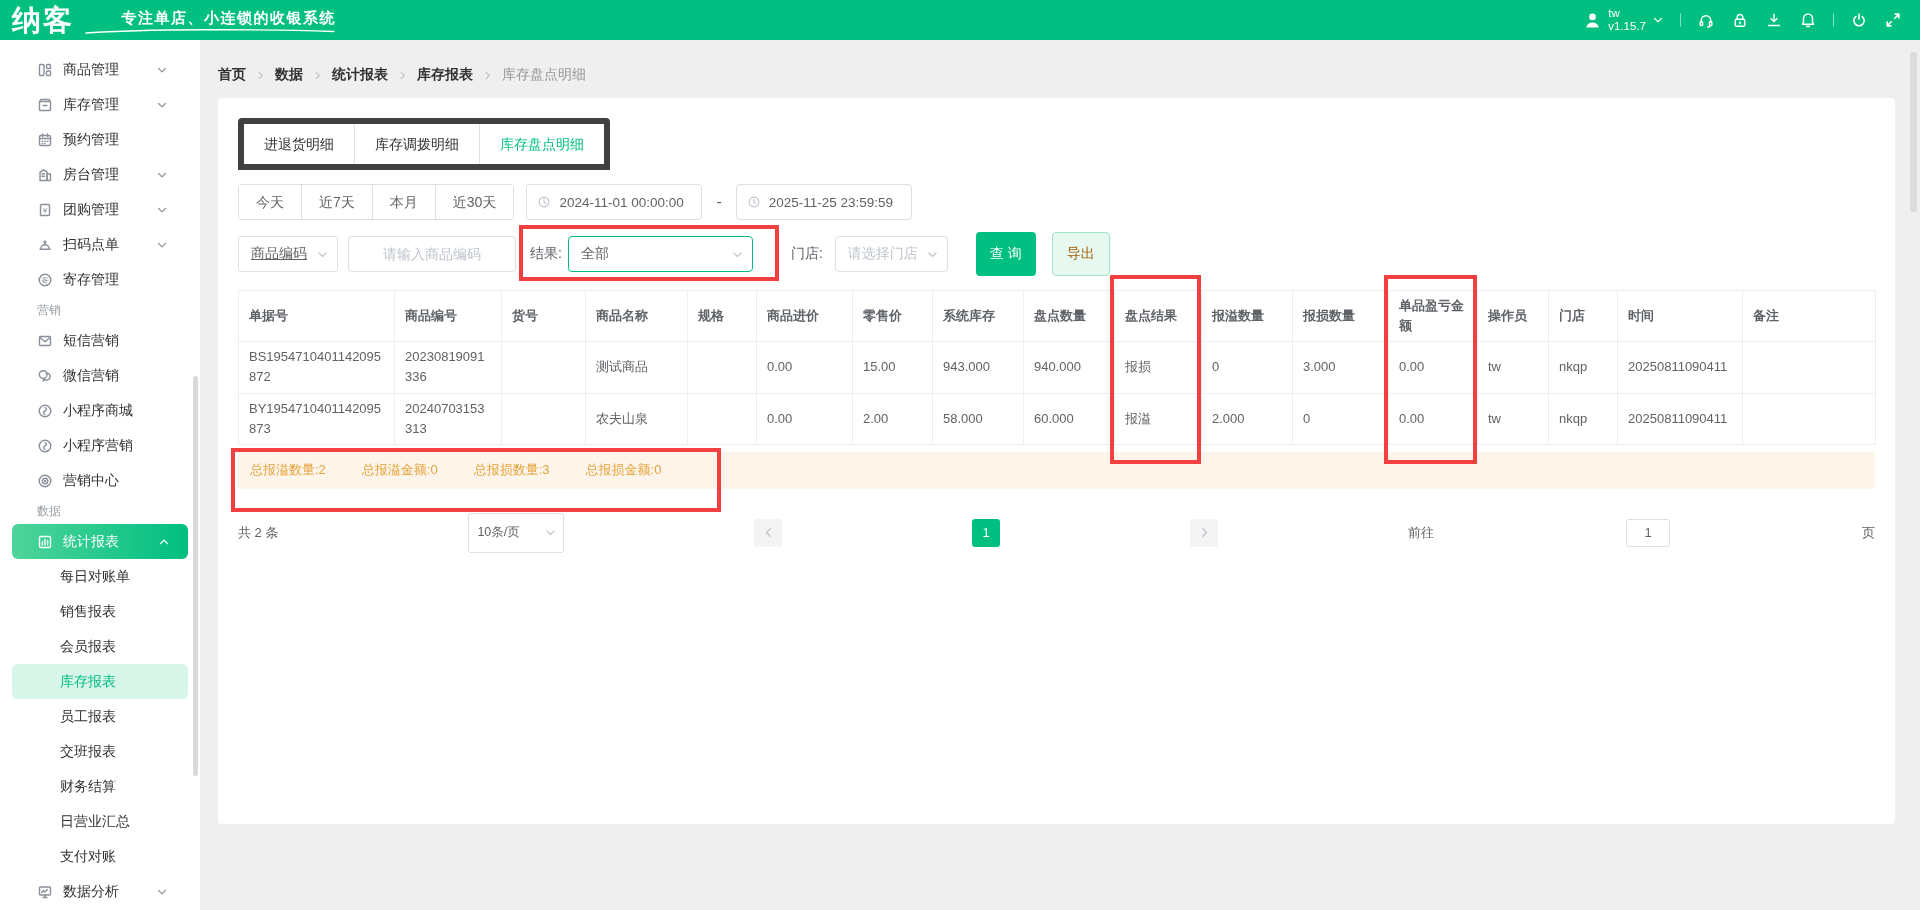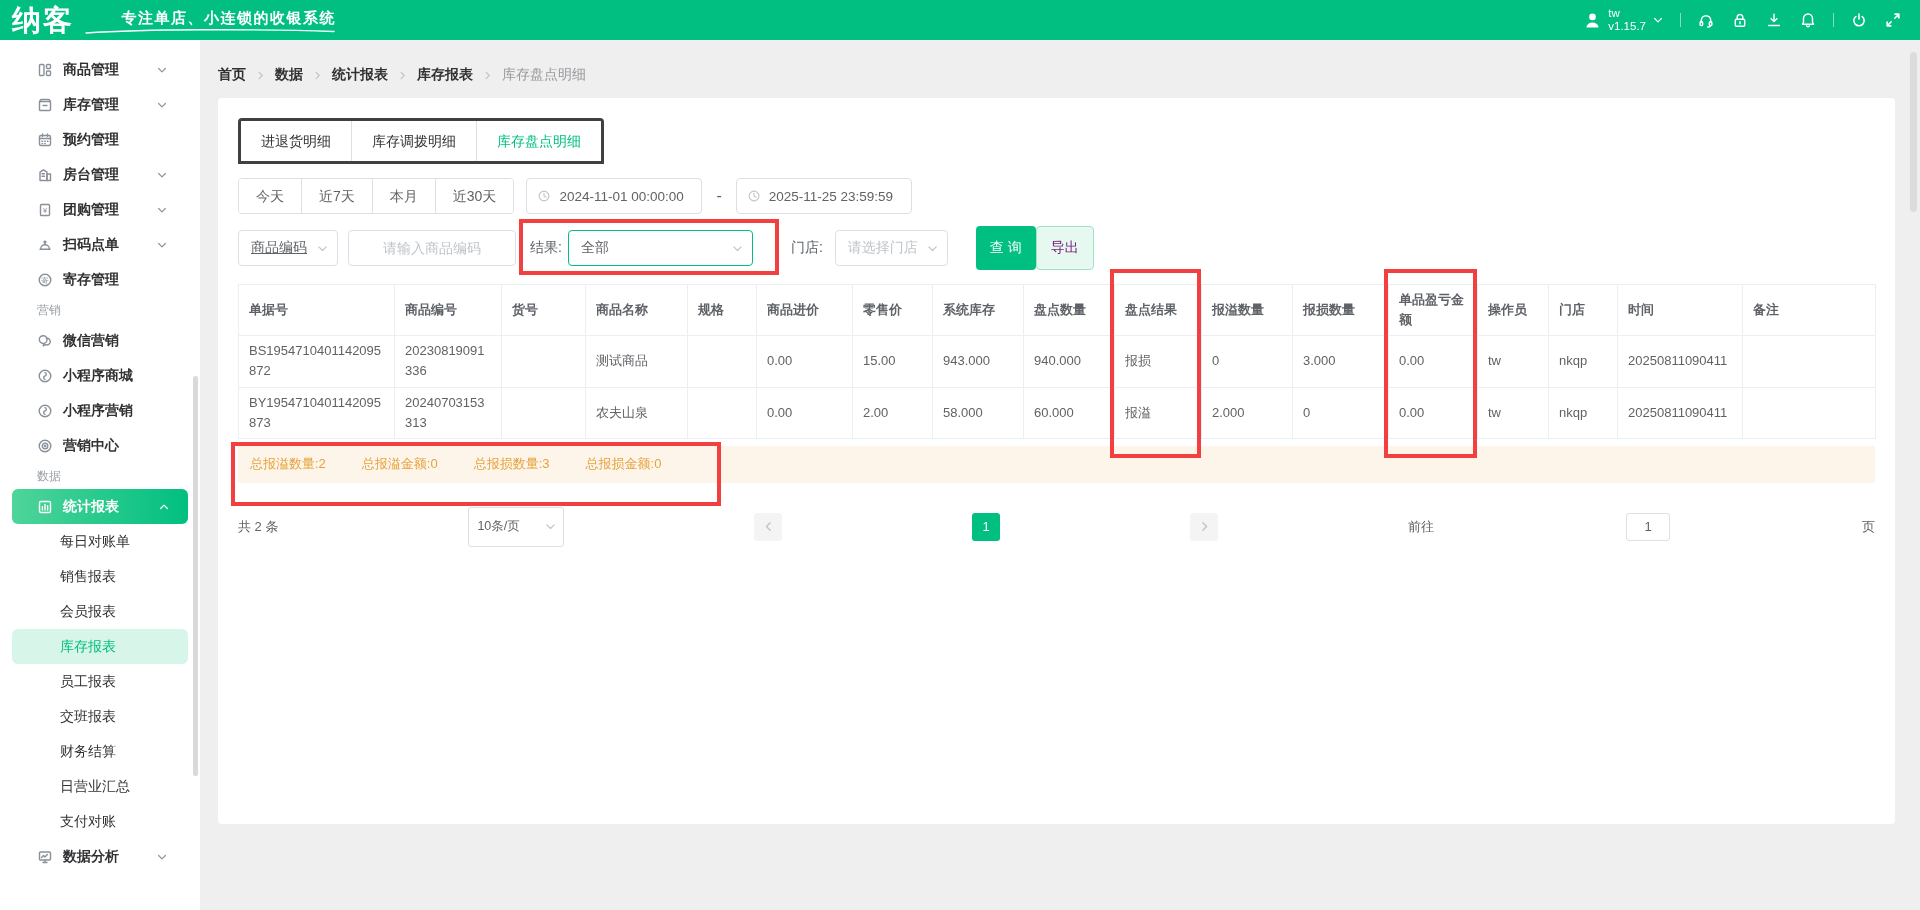--- a/index.html
+++ b/index.html
@@ -16,40 +16,40 @@
   .user-meta { display:flex; flex-direction:column; line-height:1.15; font-size:11.5px; align-items:flex-start; }
   .hdr-icon { display:flex; cursor:pointer; }
   .hdr-divider { width:1px; height:14px; background:rgba(255,255,255,.5); }
   .icn { display:block; }
 
   
   .sidebar { position:absolute; top:40px; left:0; bottom:0; width:200px; background:#fff; overflow:hidden; z-index:5; }
   .menu { padding-top:12px; }
   .menu-item { height:35px; display:flex; align-items:center; padding:0 0 0 37px; cursor:pointer; color:#303133; font-size:14px; }
   .menu-item .mi-icon { color:#8a9099; margin-right:10px; display:flex; }
-  .mi-label { flex:1;font-weight:bold; }
+  .mi-label { flex:1; }
   .mi-chev { color:#909399; display:flex; margin-right:32px; }
   .menu-item.active { margin:0 12px; padding-left:25px; border-radius:6px; background:linear-gradient(90deg,#4fd49a,#00bf80); color:#fff; }
   .menu-item.active .mi-icon, .menu-item.active .mi-chev { color:#fff; }
   .menu-item.active .mi-chev { margin-right:18px; }
   .menu-section { height:26px; line-height:26px; padding-left:37px; font-size:12px; color:#9aa0a6; }
   .submenu-item { height:35px; line-height:35px; padding-left:60px; font-size:14px; color:#303133; cursor:pointer; }
   .submenu-item.active { margin:0 12px; padding-left:48px; background:#d7f5e8; color:#00bf80; border-radius:6px; }
   .sidebar-scrollbar { position:absolute; top:336px; right:2px; width:5px; height:400px; border-radius:3px; background:#d9d9d9; }
 
   
   .main { position:absolute; top:40px; left:200px; right:0; bottom:0; background:#efefef; }
   .breadcrumb { padding:26px 0 0 18px; display:flex; align-items:center; gap:9px; font-size:14px; }
   .crumb { color:#303133; font-weight:700; cursor:pointer; }
   .crumb.current { color:#97989c; font-weight:400; cursor:default; }
   .crumb-sep { color:#c0c4cc; display:flex; }
 
   .card { margin:14px 25px 0 18px; background:#fff; border-radius:4px; height:726px; padding:20px; position:relative; }
 
-  .tabs { display:inline-flex; border:3px solid #404040; border-radius:4px 4px 0 0; overflow:hidden;justify-content:flex-end; }
+  .tabs { display:inline-flex; border:6px solid #404040; border-radius:4px 4px 0 0; overflow:hidden;justify-content:flex-end; }
   .tab { padding:0 20px; height:40px; line-height:40px; font-size:14px; color:#303133; border-right:1px solid #dcdfe6; cursor:pointer; background:#fff; }
   .tab:last-child { border-right:none; }
   .tab.active { color:#00bf80; }
 
   .row-dates { margin-top:14px; display:flex; align-items:center; gap:12px; }
   .quick-group { display:inline-flex; border:1px solid #dcdfe6; border-radius:4px; height:36px; overflow:hidden; }
   .quick { padding:0 17px; line-height:34px; font-size:14px; color:#606266; border-right:1px solid #dcdfe6; cursor:pointer; background:#fff; }
   .quick:last-child { border-right:none; }
   .date-input { width:176px; height:36px; border:1px solid #dcdfe6; border-radius:4px; display:flex; align-items:center; padding:0 10px; gap:8px; color:#606266; font-size:13.5px; background:#fff; cursor:pointer; }
   .date-input .clk { color:#c0c4cc; display:flex; }
@@ -60,21 +60,21 @@
   .sel .sel-chev { margin-left:auto; color:#c0c4cc; display:flex; }
   .sel-field { width:100px;text-decoration:underline; }
   .input-code { width:168px; height:36px; border:1px solid #dcdfe6; border-radius:4px; margin-left:10px; padding:0 28px; font-size:14px; color:#606266; outline:none;text-align:center; }
   .input-code::placeholder { color:#bfc4cc; }
   .flt-label { font-size:14px; color:#5f6368; margin-left:14px; white-space:nowrap; }
   .sel-result { width:185px; margin-left:6px; border-color:#00bf80; }
   .flt-label-store { margin-left:38px; }
   .sel-store { width:113px; margin-left:12px; color:#bfc4cc; }
   .btn { height:44px; border-radius:4px; font-size:14px; display:inline-flex; align-items:center; padding:0 14px; cursor:pointer; border:none; white-space:nowrap; }
   .btn-search { background:#00bf80; color:#fff; margin-left:28px; }
-  .btn-export { background:#e7f8f1; color:#701a75; border:1px solid #9fe3c8; }
+  .btn-export { background:#e7f8f1; color:#a16207; border:1px solid #9fe3c8; margin-left:16px; }
 
   .red-box { position:absolute; border:4px solid #f23f3f; pointer-events:none; z-index:3; }
   .box-result { left:281px; top:-9px; width:260px; height:56px; }
 
   .table-wrap { margin-top:16px; position:relative; }
   table.grid { border-collapse:collapse; table-layout:fixed; width:1637px; }
   .grid th, .grid td { border:1px solid #ebeef5; font-size:13px; padding:5px 10px; text-align:left; vertical-align:middle; word-break:break-all; line-height:1.55; }
   .grid th { color:#5f6368; font-weight:700; height:48px; }
   .grid td { color:#606266; height:47px; }
 
@@ -254,20 +254,29 @@
       <div class="menu-item">
         <span class="mi-icon">
           <svg class="icn" width="16" height="16" viewBox="0 0 16 16" fill="none" stroke="currentColor" stroke-width="1.4" stroke-linecap="round" stroke-linejoin="round">
             <circle cx="8" cy="8" r="5.8"></circle>
             <text x="8" y="10.8" text-anchor="middle" font-size="7.5" fill="currentColor" stroke="none">寄</text>
           </svg>
         </span>
         <span class="mi-label">寄存管理</span>
       </div>
       <div class="menu-section">营销</div>
+      <div class="menu-item">
+        <span class="mi-icon">
+          <svg class="icn" width="16" height="16" viewBox="0 0 16 16" fill="none" stroke="currentColor" stroke-width="1.4" stroke-linecap="round" stroke-linejoin="round">
+            <rect x="2.5" y="3.5" width="11" height="9" rx="1"></rect>
+            <path d="M3 4.5 L8 8.8 L13 4.5"></path>
+          </svg>
+        </span>
+        <span class="mi-label">短信营销</span>
+      </div>
       <div class="menu-item">
         <span class="mi-icon">
           <svg class="icn" width="16" height="16" viewBox="0 0 16 16" fill="none" stroke="currentColor" stroke-width="1.4" stroke-linecap="round" stroke-linejoin="round">
             <circle cx="6.2" cy="6.6" r="3.9"></circle>
             <path d="M9.2 5.4 a3.3 3.3 0 1 1 -0.4 6.3 L6.2 12.8 l0.9-2"></path>
           </svg>
         </span>
         <span class="mi-label">微信营销</span>
       </div>
       <div class="menu-item">

